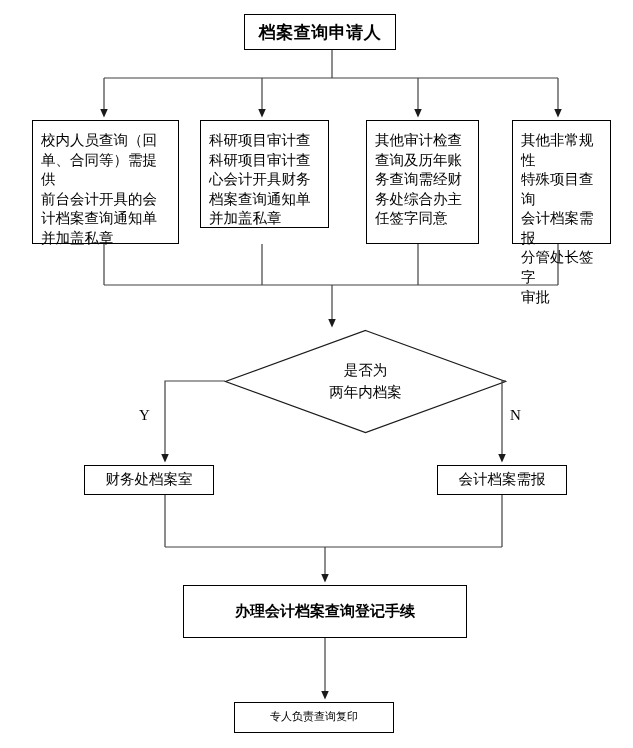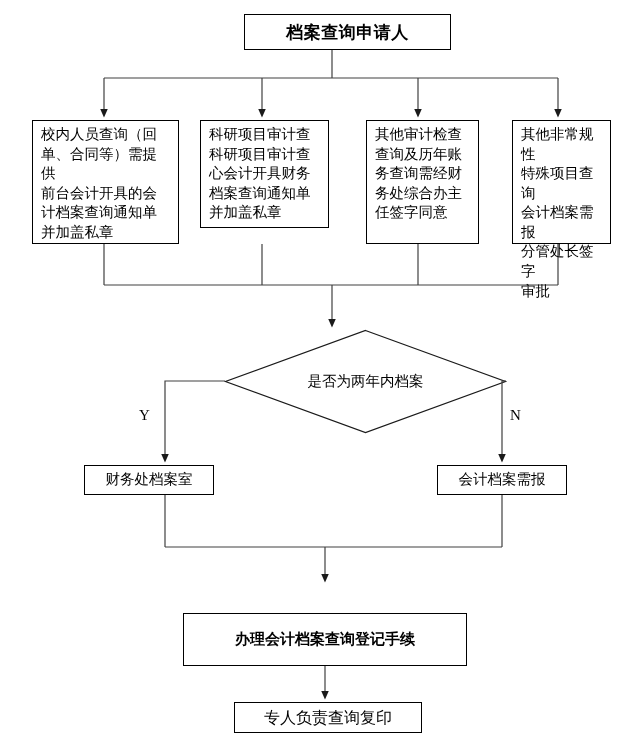--- a/index.html
+++ b/index.html
@@ -34,29 +34,29 @@
     display: flex;
     flex-direction: column;
     align-items: center;
     justify-content: center;
     text-align: center;
     line-height: 1.33;
   }
   .node-start {
     left: 244px;
     top: 14px;
-    width: 207px;
+    width: 152px;
     height: 36px;
     font-size: 17px;
     font-weight: bold;
     letter-spacing: 0.5px;
   }
   .cond-box {
     font-size: 14.5px;
-    padding: 4px 8px;
+    padding: 10px 8px;
     line-height: 1.35;
     justify-content: flex-start;
     align-items: stretch;
     text-align: left;
   }
   .cond-box span { display: block; }
   .node-c1 { left: 32px;  top: 120px; width: 147px; height: 124px; }
   .node-c2 { left: 200px; top: 120px; width: 129px; height: 108px; }
   .node-c3 { left: 366px; top: 120px; width: 113px; height: 124px; }
   .node-c4 { left: 512px; top: 120px; width: 99px;  height: 124px; }
@@ -68,20 +68,21 @@
     width: 281px;
     height: 103px;
   }
   .diamond-label {
     position: absolute;
     left: 0;
     top: 0;
     width: 281px;
     height: 103px;
     display: flex;
+    flex-direction: column;
     align-items: center;
     justify-content: center;
     font-size: 14.5px;
     line-height: 1.45;
     text-align: center;
   }
 
   .branch-label {
     position: absolute;
     font-family: "Liberation Serif", "DejaVu Serif", serif;
@@ -93,38 +94,37 @@
 
   .node-left  { left: 84px; top: 465px; width: 130px; height: 30px; font-size: 14.5px; }
   .node-right { left: 437px; top: 465px; width: 130px; height: 30px; font-size: 14.5px; }
 
   .node-register {
     left: 183px;
     top: 585px;
     width: 284px;
     height: 53px;
     font-size: 14px;
-    margin-top: 28px;
   }
   .reg-title {
     font-weight: bold;
     font-size: 15px;
     line-height: 1.35;
   }
   .reg-sub {
     font-size: 13.5px;
     line-height: 1.35;
   }
 
   .node-end {
     left: 234px;
     top: 702px;
-    width: 188px;
+    width: 160px;
     height: 31px;
-    font-size: 16px;
+    font-size: 11px;
   }
 </style>
 </head>
 <body>
 
 <div id="canvas">
 
   <svg class="wires" viewBox="0 0 633 748">
     <defs>
       <marker id="arrow" markerWidth="9" markerHeight="9" refX="4.5" refY="4" orient="auto" markerUnits="userSpaceOnUse">

